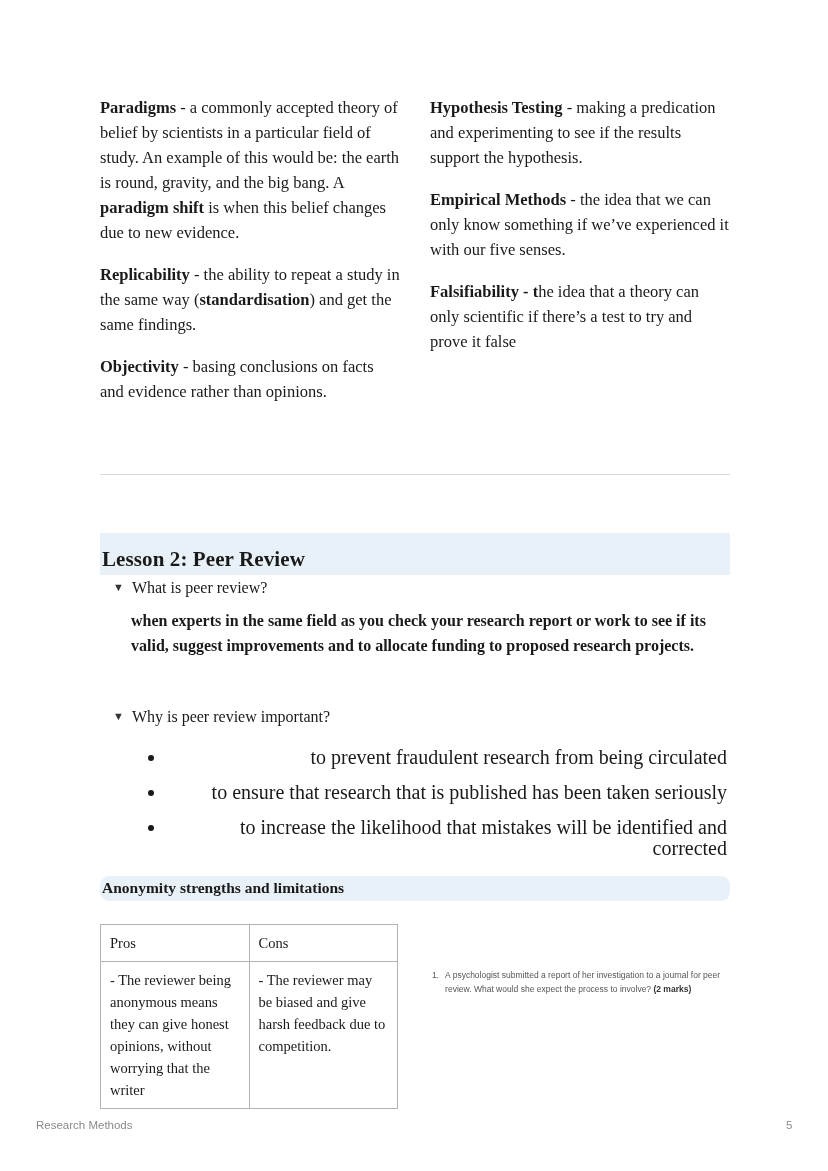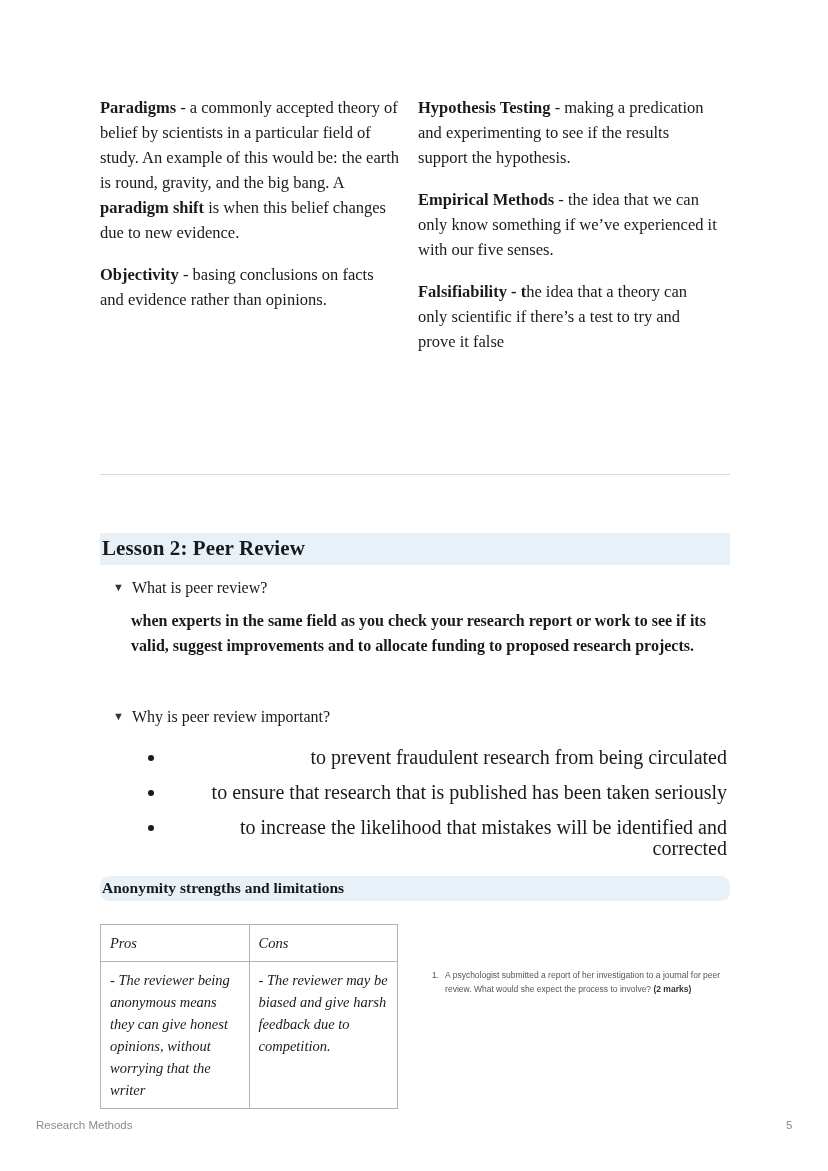--- a/index.html
+++ b/index.html
@@ -24,21 +24,21 @@
     background: #fff;
   }
 
   
   .defs {
     position: absolute;
     top: 95px;
     left: 100px;
     width: 630px;
     display: flex;
-    gap: 18px;
+    gap: 30px;
   }
   .defs .col {
     width: 300px;
   }
   .def-item {
     font-size: 16.5px;
     line-height: 25px;
     margin-bottom: 17px;
     text-align: left;
   }
@@ -58,22 +58,22 @@
   
   .banner {
     position: absolute;
     left: 100px;
     width: 630px;
     background: #e8f1f7;
     box-sizing: border-box;
   }
   .banner.lesson {
     top: 533px;
-    height: 32px;
-    padding: 3px 0 0 2px;
+    height: 42px;
+    padding: 14px 0 0 2px;
     font-size: 21px;
     font-weight: bold;
     letter-spacing: 0.1px;
   }
   .banner.sub {
     top: 876px;
     height: 25px;
     padding: 3px 0 0 2px;
     font-size: 15.5px;
     font-weight: bold;
@@ -128,21 +128,20 @@
 
   
   .table {
     position: absolute;
     left: 100px;
     top: 924px;
     width: 298px;
     border-collapse: collapse;
     font-size: 14.5px;
     table-layout: fixed;
-    font-style: italic;
   }
   .table td, .table th {
     border: 1px solid #b3b3b3;
     vertical-align: top;
     padding: 7px 9px;
     text-align: left;
     font-weight: normal;
     line-height: 22px;
   }
   .table th { height: 18px; }
@@ -184,20 +183,23 @@
 </style>
 </head>
 <body>
 
 <div class="page">
 
   <div class="defs">
     <div class="col">
       <div class="def-item">
         <b>Paradigms</b><span> - </span><span>a commonly accepted theory of belief by scientists in a particular field of study. An example of this would be: the earth is round, gravity, and the big bang. A </span><b>paradigm shift</b><span> is when this belief changes due to new evidence.</span>
+      </div>
+      <div class="def-item">
+        <b>Replicability</b><span> - </span><span>the ability to repeat a study in the same way (</span><b>standardisation</b><span>) and get the same findings.</span>
       </div>
       <div class="def-item">
         <b>Objectivity</b><span> - </span><span>basing conclusions on facts and evidence rather than opinions.</span>
       </div>
     </div>
     <div class="col">
       <div class="def-item">
         <b>Hypothesis Testing</b><span> - </span><span>making a predication and experimenting to see if the results support the hypothesis.</span>
       </div>
       <div class="def-item">

